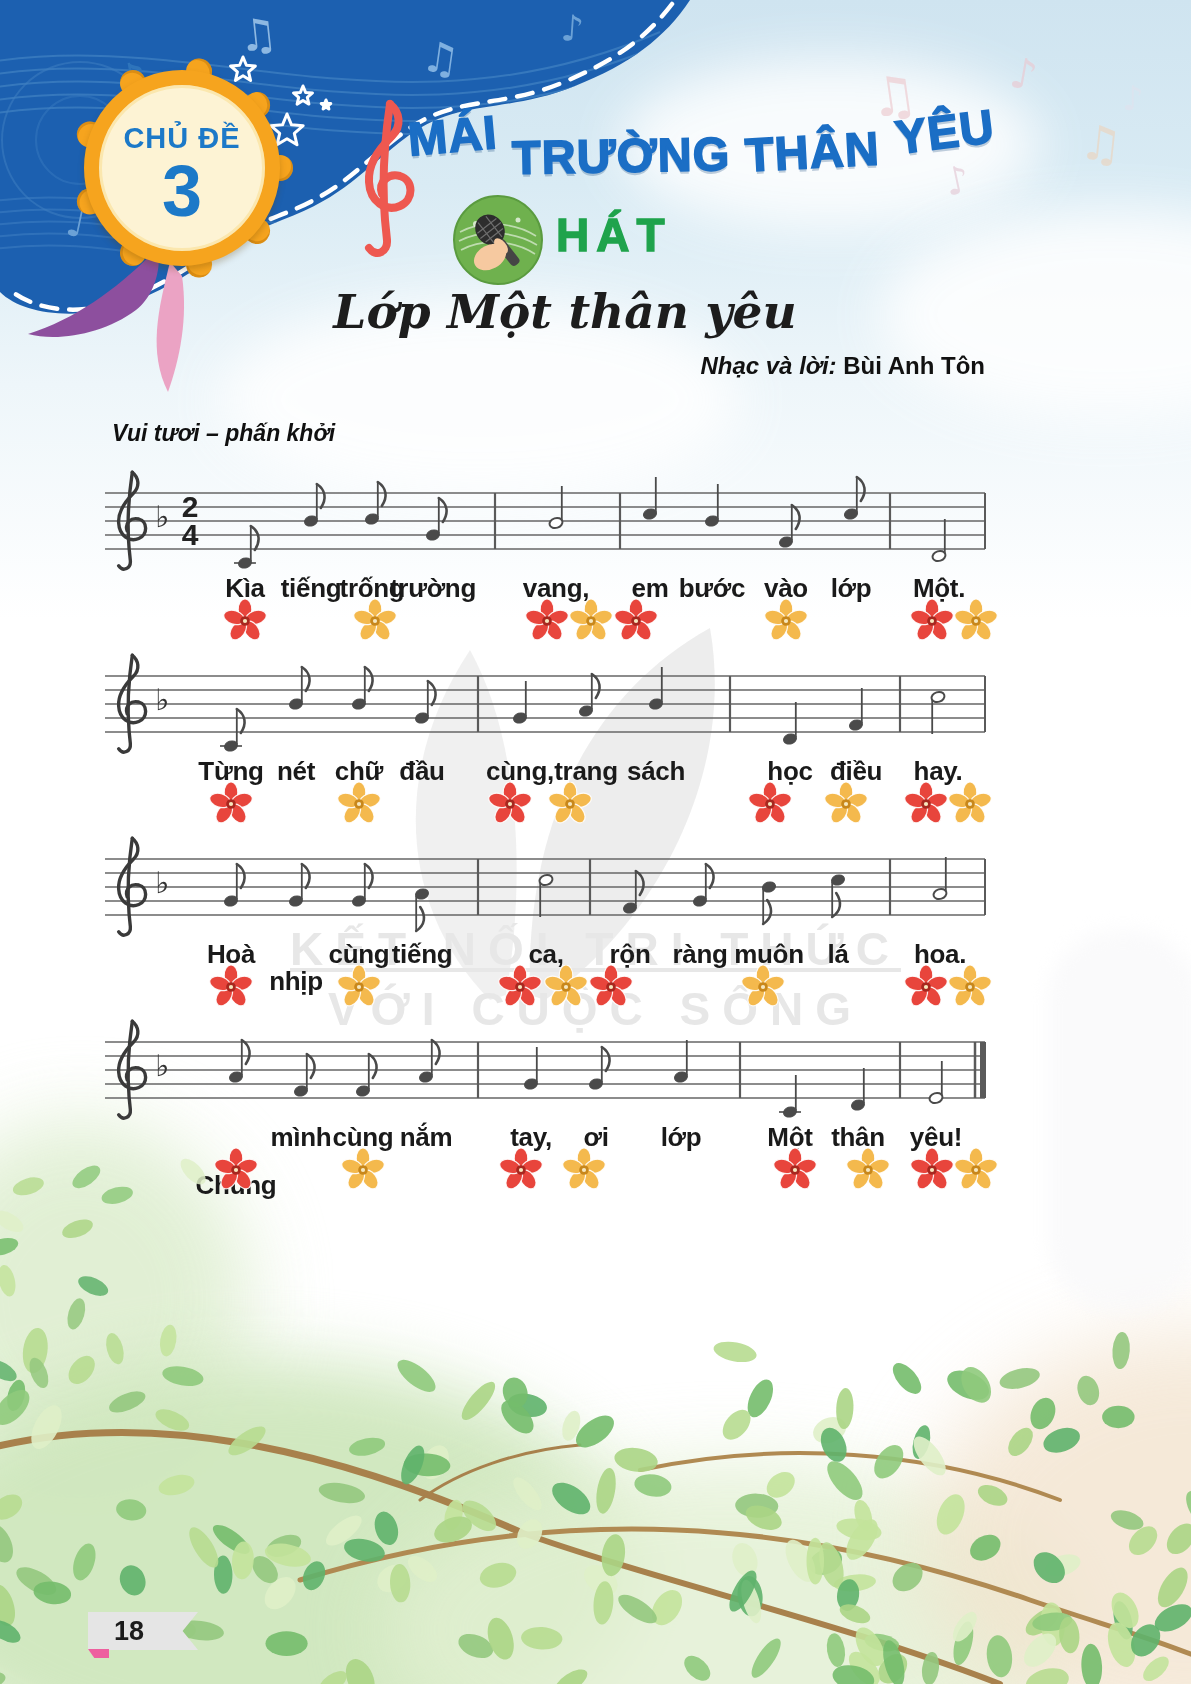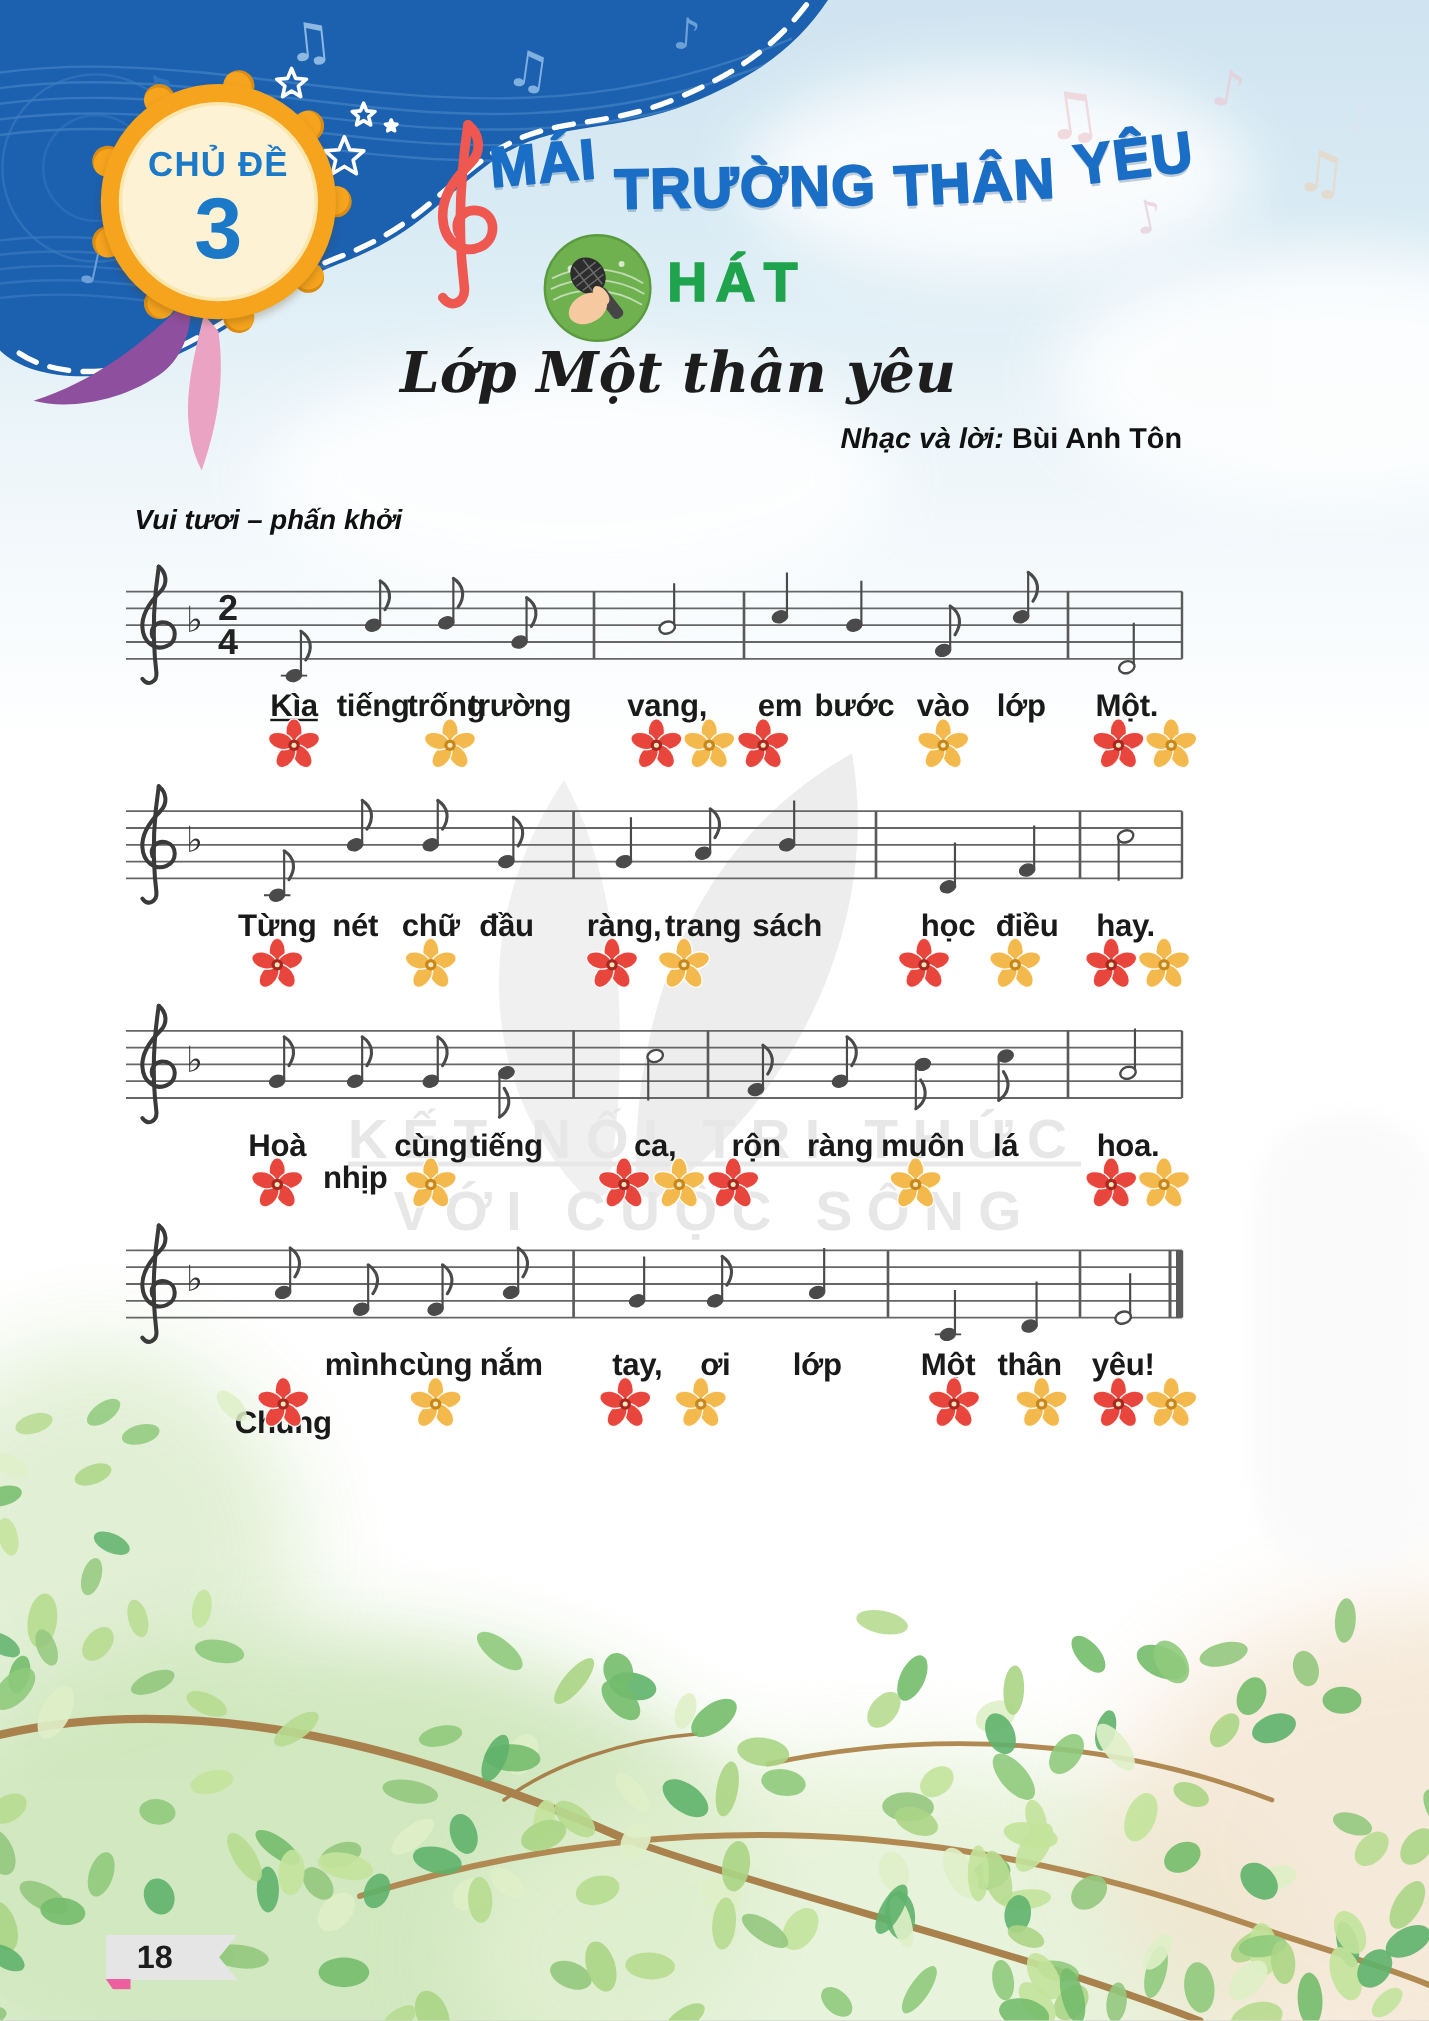--- a/index.html
+++ b/index.html
@@ -247,21 +247,21 @@
         <g>
           <ellipse cx="756" cy="81" rx="6.6" ry="4.9" transform="rotate(-18 756 81)" fill="#4a4a4a" stroke="#4a4a4a" stroke-width="1"></ellipse>
           <line x1="761.8" y1="79" x2="761.8" y2="44" stroke="#4a4a4a" stroke-width="1.8"></line>
           <path d="M761.8,44 C770.8,50 771.8,59 765.8,68" fill="none" stroke="#4a4a4a" stroke-width="2.6" stroke-linecap="round"></path>
         </g>
         <g>
           <ellipse cx="844" cy="123" rx="6.6" ry="4.9" transform="rotate(-18 844 123)" fill="#ffffff" stroke="#4a4a4a" stroke-width="2"></ellipse>
           <line x1="849.8" y1="121" x2="849.8" y2="86" stroke="#4a4a4a" stroke-width="1.8"></line>
         </g>
       </svg>
-      <span class="lyric-word" style="left: 245px; top: 573px; text-decoration: underline;">Kìa</span>
+      <span class="lyric-word" style="left: 245px; top: 573px;">Kìa</span>
       <span class="lyric-word" style="left: 311px; top: 573px;">tiếng</span>
       <span class="lyric-word" style="left: 372px; top: 573px;">trống</span>
       <span class="lyric-word" style="left: 433px; top: 573px;">trường</span>
       <span class="lyric-word" style="left: 556px; top: 573px;">vang,</span>
       <span class="lyric-word" style="left: 650px; top: 573px;">em</span>
       <span class="lyric-word" style="left: 712px; top: 573px;">bước</span>
       <span class="lyric-word" style="left: 786px; top: 573px;">vào</span>
       <span class="lyric-word" style="left: 851px; top: 573px;">lớp</span>
       <span class="lyric-word" style="left: 939px; top: 573px;">Một.</span>
       <svg class="flower-svg" viewBox="-22 -22 44 44" style="left:223px;top:599px;">
@@ -395,21 +395,21 @@
         </g>
         <g>
           <ellipse cx="843" cy="81" rx="6.6" ry="4.9" transform="rotate(-18 843 81)" fill="#ffffff" stroke="#4a4a4a" stroke-width="2"></ellipse>
           <line x1="837.2" y1="83" x2="837.2" y2="118" stroke="#4a4a4a" stroke-width="1.8"></line>
         </g>
       </svg>
       <span class="lyric-word" style="left: 231px; top: 756px;">Từng</span>
       <span class="lyric-word" style="left: 296px; top: 756px;">nét</span>
       <span class="lyric-word" style="left: 359px; top: 756px;">chữ</span>
       <span class="lyric-word" style="left: 422px; top: 756px;">đầu</span>
-      <span class="lyric-word" style="left: 520px; top: 756px;">ràng,</span>
+      <span class="lyric-word" style="left: 520px; top: 756px;">cùng,</span>
       <span class="lyric-word" style="left: 586px; top: 756px;">trang</span>
       <span class="lyric-word" style="left: 656px; top: 756px;">sách</span>
       <span class="lyric-word" style="left: 790px; top: 756px;">học</span>
       <span class="lyric-word" style="left: 856px; top: 756px;">điều</span>
       <span class="lyric-word" style="left: 938px; top: 756px; text-align: center;">hay.</span>
       <svg class="flower-svg" viewBox="-22 -22 44 44" style="left:209px;top:782px;">
         <ellipse cx="0" cy="-11.5" rx="6.8" ry="10.6" transform="rotate(0)" fill="#e8453c" stroke="rgba(255,255,255,.9)" stroke-width="1.2"></ellipse>
         <ellipse cx="0" cy="-11.5" rx="6.8" ry="10.6" transform="rotate(72)" fill="#e8453c" stroke="rgba(255,255,255,.9)" stroke-width="1.2"></ellipse>
         <ellipse cx="0" cy="-11.5" rx="6.8" ry="10.6" transform="rotate(144)" fill="#e8453c" stroke="rgba(255,255,255,.9)" stroke-width="1.2"></ellipse>
         <ellipse cx="0" cy="-11.5" rx="6.8" ry="10.6" transform="rotate(216)" fill="#e8453c" stroke="rgba(255,255,255,.9)" stroke-width="1.2"></ellipse>

